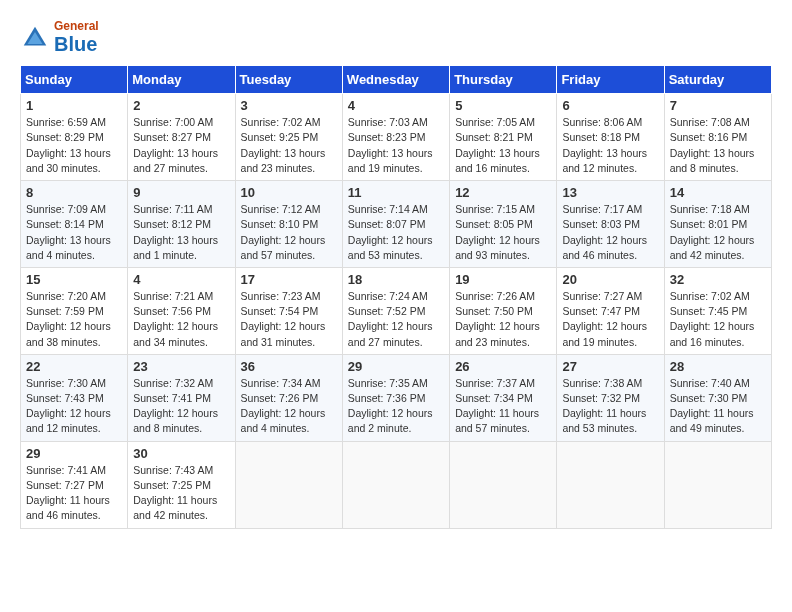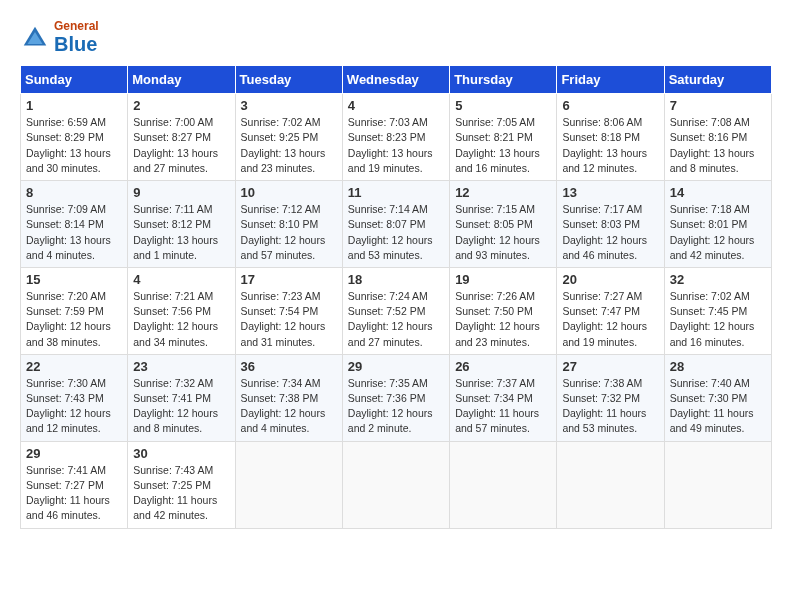--- a/index.html
+++ b/index.html
@@ -304,21 +304,21 @@
           <div class="day-info">
             <span>Sunrise: 7:32 AM</span><br>
             <span>Sunset: 7:41 PM</span><br>
             <span>Daylight: 12 hours and 8 minutes.</span>
           </div>
         </td>
         <td>
           <span class="day-number">36</span>
           <div class="day-info">
             <span>Sunrise: 7:34 AM</span><br>
-            <span>Sunset: 7:38 PM</span><br>
+            <span>Sunset: 7:26 PM</span><br>
             <span>Daylight: 12 hours and 4 minutes.</span>
           </div>
         </td>
         <td>
           <span class="day-number">29</span>
           <div class="day-info">
             <span>Sunrise: 7:35 AM</span><br>
             <span>Sunset: 7:36 PM</span><br>
             <span>Daylight: 12 hours and 2 minute.</span>
           </div>

